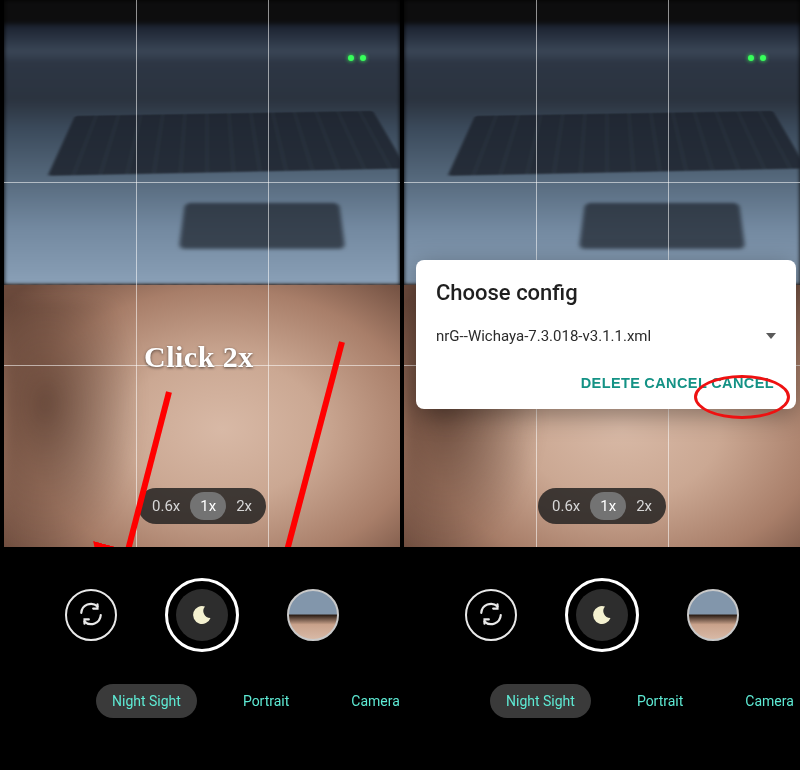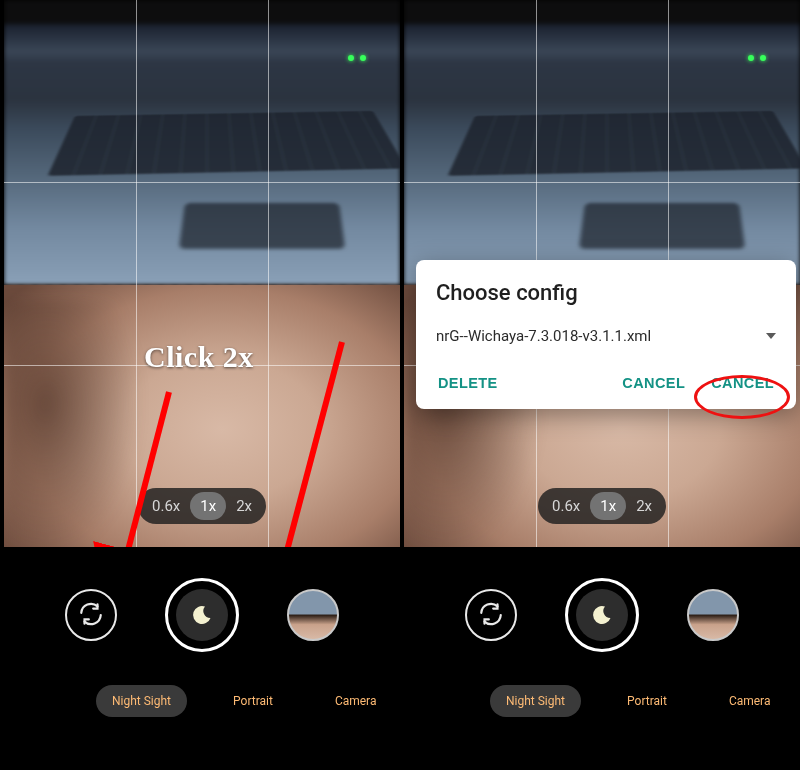--- a/index.html
+++ b/index.html
@@ -55,33 +55,33 @@
   .controls { position:absolute; top:26px; left:0; right:0; height:84px; display:flex; align-items:center; justify-content:center; gap:48px;}
   .switch-cam { width:52px; height:52px; border:2px solid #e9e9e9; border-radius:50%; display:flex; align-items:center; justify-content:center; cursor:pointer; background:transparent;}
   .switch-cam svg { width:26px; height:26px; fill:none; stroke:#e9e9e9; stroke-width:2; }
   .shutter { width:74px; height:74px; border:3px solid #fff; border-radius:50%; display:flex; align-items:center; justify-content:center; cursor:pointer; background:transparent;}
   .shutter-inner { width:52px; height:52px; border-radius:50%; background:#2d2d2d; display:flex; align-items:center; justify-content:center;}
   .shutter-inner svg { width:24px; height:24px; fill:#f4f1d0; }
   .thumb { width:52px; height:52px; border-radius:50%; border:2px solid #c9c9c9; overflow:hidden; cursor:pointer;
     background: linear-gradient(180deg,#8296ab 0%, #8296ab 48%, #2a1c14 50%, #c9a28b 70%, #d8b9a6 100%);}
   .modes { position:absolute; top:132px; left:0; right:0; height:44px; display:flex; align-items:center; gap:30px; padding-left:92px;}
   .screen.right .modes { padding-left:86px; }
-  .mode { color:#fdba74; font-size:12px; padding:9px 16px; border-radius:20px; cursor:pointer; white-space:nowrap;}
+  .mode { color:#5eead4; font-size:14px; padding:9px 16px; border-radius:20px; cursor:pointer; white-space:nowrap;}
   .mode.sel { background:#3a3a3a; }
   
   .anno-text { position:absolute; top:340px; left:140px; color:#fff; font-size:30px; font-weight:700; letter-spacing:.5px; font-family: Georgia, 'Times New Roman', serif; text-shadow: 0 1px 3px rgba(0,0,0,.6);}
   .arrow { position:absolute; pointer-events:none; }
   
   .dialog { position:absolute; top:260px; left:12px; right:4px; background:#fff; border-radius:8px; padding:20px 20px 14px 20px; box-shadow: 0 6px 24px rgba(0,0,0,.35);}
   .dlg-title { font-size:22px; color:#1f1f1f; font-weight:500; margin-bottom:22px;}
   .dropdown { display:flex; align-items:center; justify-content:space-between; margin-bottom:26px; cursor:pointer;}
   .dd-text { font-size:15px; color:#2b2b2b;}
   .dd-caret { width:0;height:0;border-left:5px solid transparent;border-right:5px solid transparent;border-top:6px solid #5a5a5a;}
-  .dlg-actions { display:flex; justify-content:space-between; align-items:center;}
-  .dlg-right { display:flex; gap:22px; align-items:center;}
+  .dlg-actions { display:flex; justify-content:flex-end; align-items:center;}
+  .dlg-right { display:flex; align-items:center;}
   .dlg-btn { color:#149285; font-size:14.5px; font-weight:600; letter-spacing:.4px; background:none; border:none; cursor:pointer; padding:4px 2px;}
   .hl-oval { position:absolute; border:3px solid #e11; border-radius:50%; pointer-events:none;}
 </style>
 </head>
 <body>
 <div class="canvas">
 
 <div class="screen left">
   <div class="viewfinder">
     <div class="scene-top"></div>

